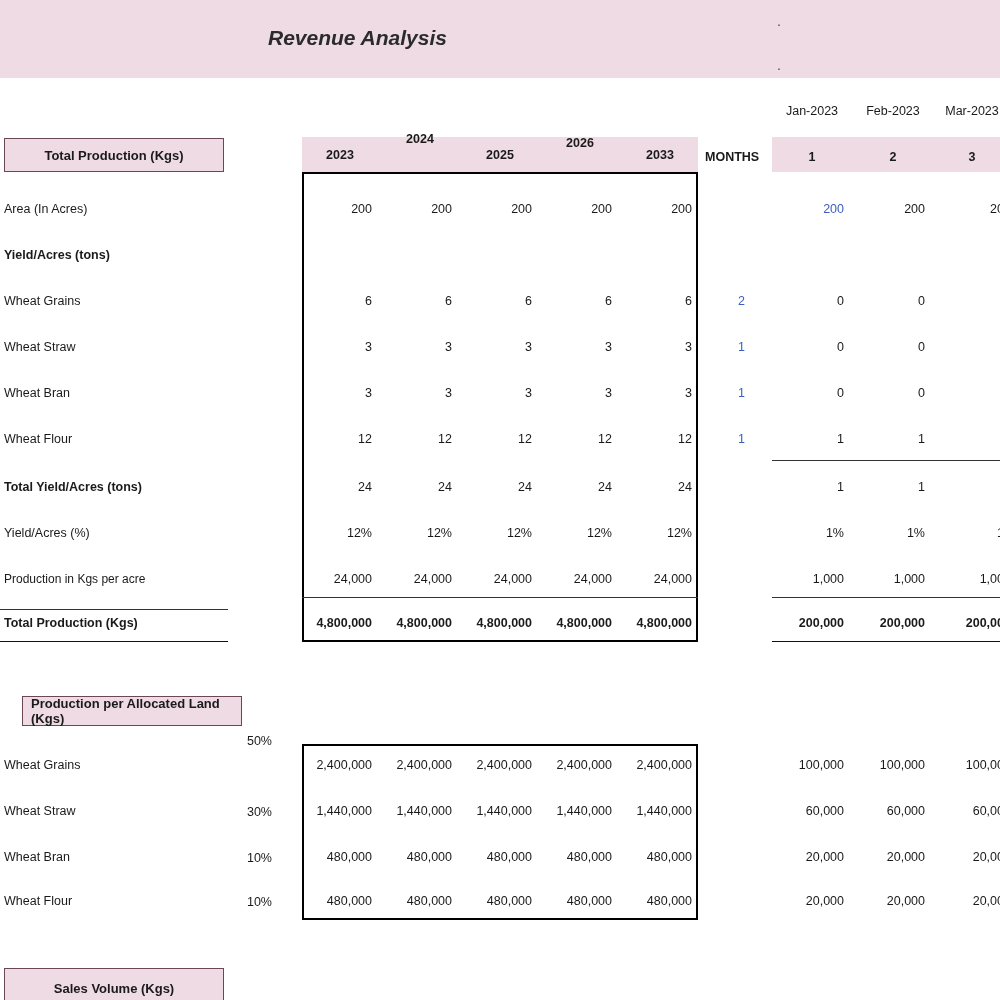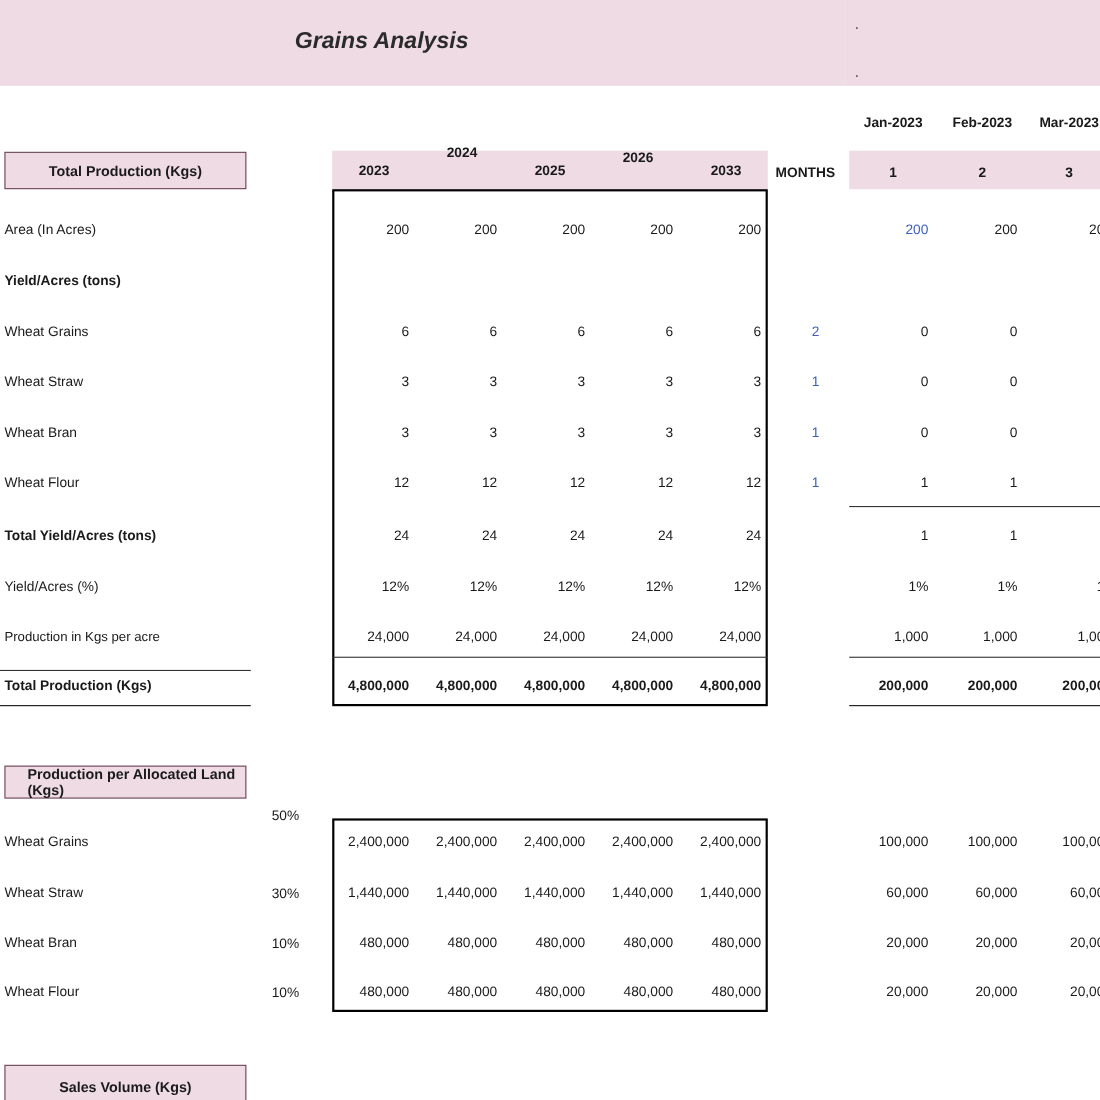--- a/index.html
+++ b/index.html
@@ -55,21 +55,22 @@
     box-sizing: border-box;
     display: flex;
     align-items: center;
     justify-content: center;
     font-weight: bold;
     font-size: 13px;
     color: #1a1a1a;
   }
   .section-box.left-align {
     justify-content: flex-start;
-    padding-left: 20px;
+    padding-left: 8px;
+    margin-left: 18px;
   }
 
   
   .row-label {
     position: absolute;
     left: 4px;
     font-size: 12.5px;
     color: #1a1a1a;
     white-space: nowrap;
   }
@@ -92,21 +93,21 @@
   .col-head {
     position: absolute;
     font-weight: bold;
     font-size: 12.5px;
     text-align: center;
     color: #1a1a1a;
   }
   .month-name {
     position: absolute;
     top: 104px;
-    font-weight: bold;
+    font-weight: normal;
     font-size: 12.5px;
     text-align: center;
     color: #1a1a1a;
   }
 
   
   .num {
     position: absolute;
     text-align: right;
     font-size: 12.5px;
@@ -132,21 +133,21 @@
     border-top: 1.5px solid #111111;
   }
 </style>
 </head>
 <body>
 
 <div id="title-banner"></div>
 <div id="banner-right"></div>
 <div class="banner-dot" style="left:777px; top:18px;">.</div>
 <div class="banner-dot" style="left:777px; top:62px;">.</div>
-<div id="title-text">Grains Analysis</div>
+<div id="title-text">Revenue Analysis</div>
 
 <div class="month-name" style="left:780px; width:64px;">Jan-2023</div>
 <div class="month-name" style="left:861px; width:64px;">Feb-2023</div>
 <div class="month-name" style="left:940px; width:64px;">Mar-2023</div>
 
 <div id="year-header-band"></div>
 <div id="months-header-band"></div>
 
 <div class="section-box" style="left:4px; top:138px; width:220px; height:34px;">Total Production (Kgs)</div>
 

